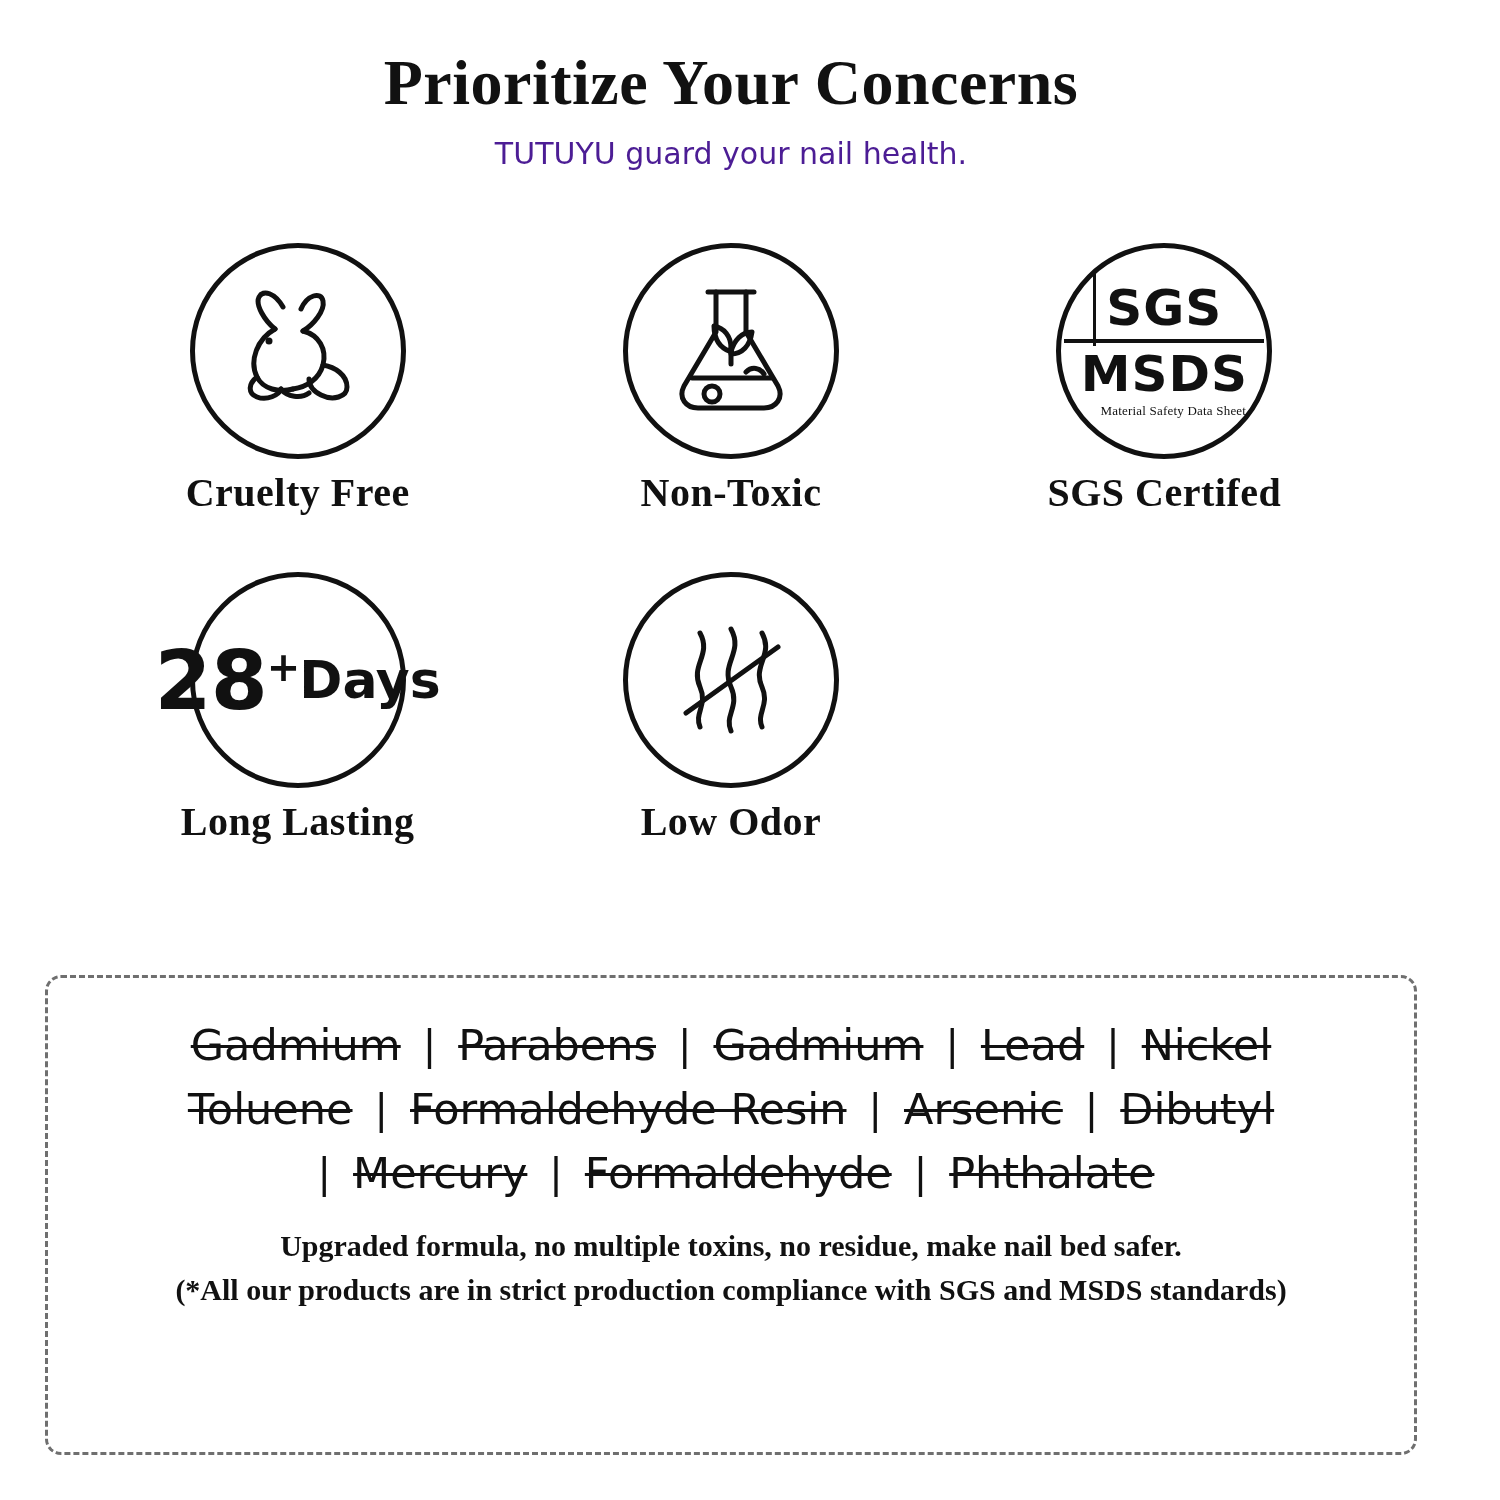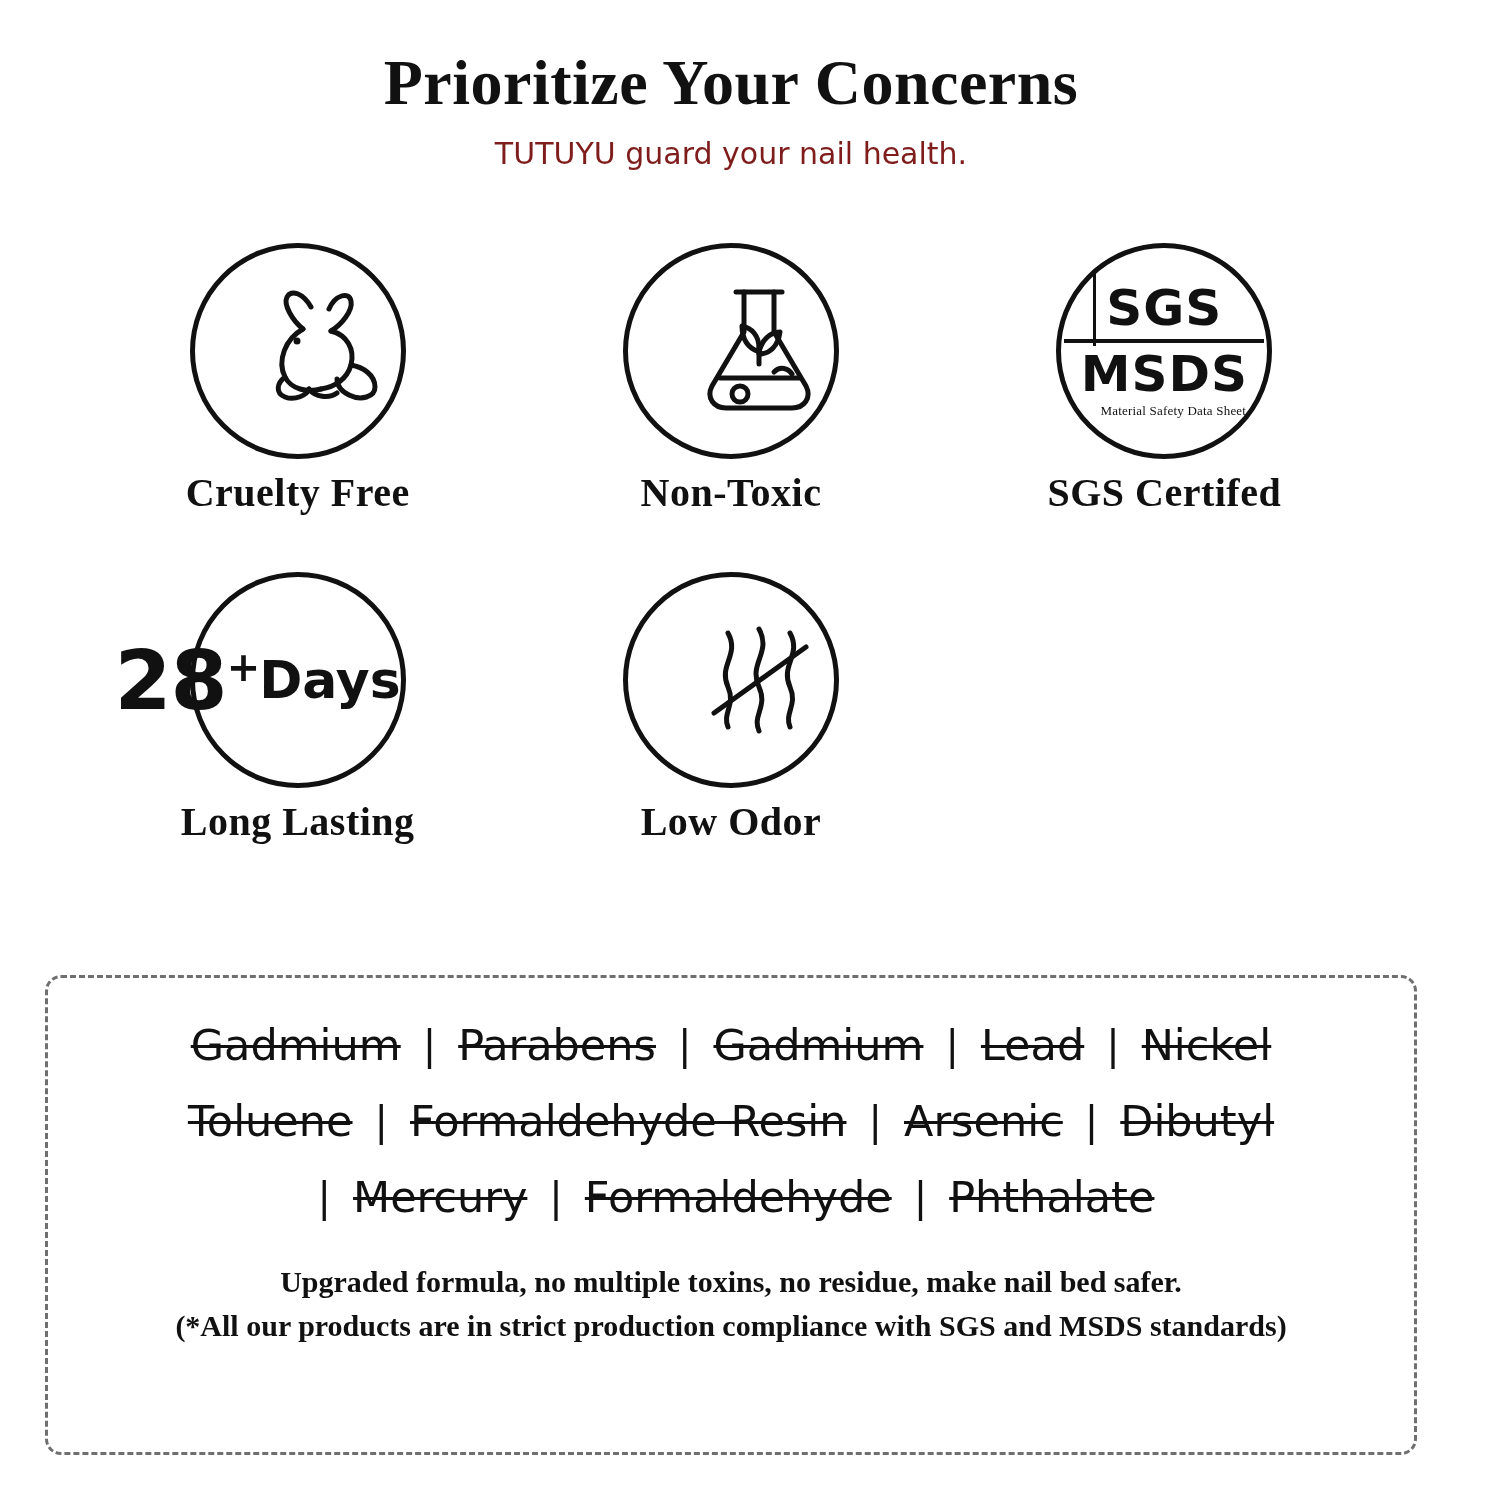--- a/index.html
+++ b/index.html
@@ -32,21 +32,21 @@
     font-weight: bold;
     letter-spacing: 0.5px;
     margin: 0;
     line-height: 1.1;
   }
   .subtitle {
     font-family: "DejaVu Sans", sans-serif;
     font-size: 30px;
     font-weight: 400;
     margin: 18px 0 0 0;
-    color: #7f1d1d;
+    color: #4c1d95;
   }
 
   
   .features {
     margin: 72px auto 0 auto;
     width: 1300px;
     display: grid;
     grid-template-columns: repeat(3, 1fr);
     grid-row-gap: 56px;
   }
@@ -55,21 +55,21 @@
     flex-direction: column;
     align-items: center;
   }
   .badge {
     width: 216px;
     height: 216px;
     border: 5px solid #111;
     border-radius: 50%;
     display: flex;
     align-items: center;
-    justify-content: flex-end;
+    justify-content: center;
     box-sizing: border-box;
     position: relative;
   }
   .feature-label {
     font-family: "Liberation Serif", serif;
     font-weight: bold;
     font-size: 40px;
     margin-top: 10px;
     letter-spacing: 0.5px;
     white-space: nowrap;
@@ -155,21 +155,20 @@
     right: 45px;
     bottom: 45px;
     height: 480px;
     border: 3px dashed #6f6f6f;
     border-radius: 16px;
     box-sizing: border-box;
     padding: 28px 36px 20px 36px;
     display: flex;
     flex-direction: column;
     justify-content: flex-start;
-    gap: 12px;
   }
   .chem-row {
     display: flex;
     align-items: center;
     justify-content: center;
     flex-wrap: nowrap;
     margin-top: 14px;
   }
   .chem {
     font-family: "DejaVu Sans", sans-serif;

